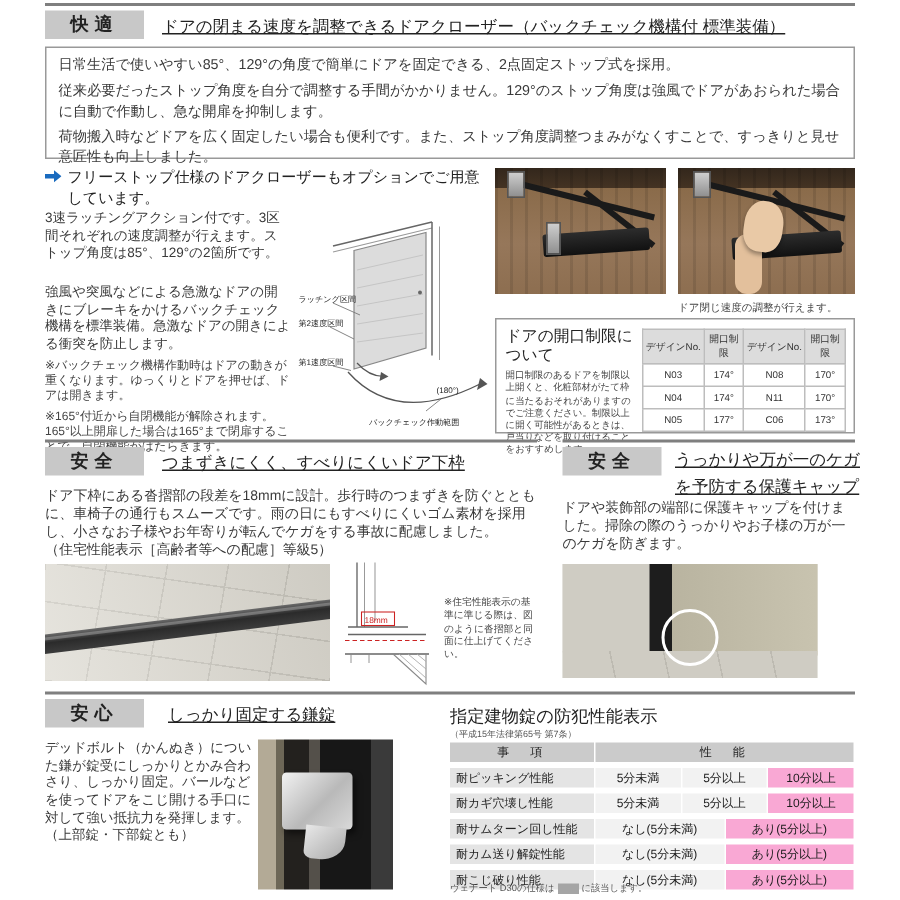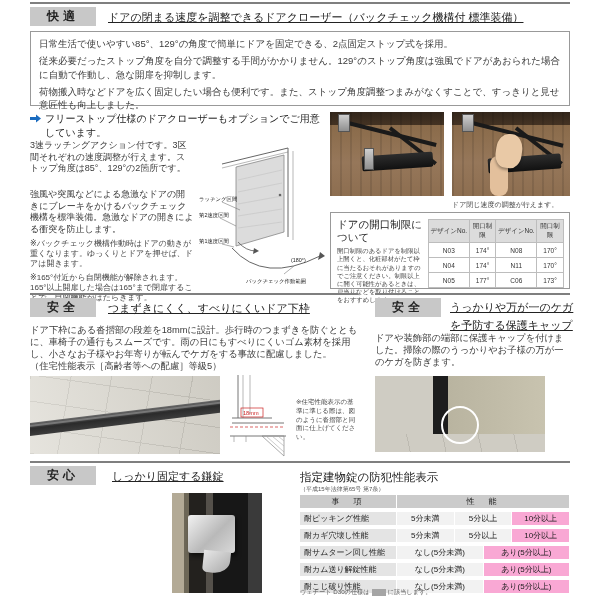--- a/index.html
+++ b/index.html
@@ -233,20 +233,24 @@
     <div class="cap-gap"></div>
     <div class="cap-door"></div>
     <div class="cap-floor"></div>
     <div class="cap-circle" style="left:66px;top:30px;"></div>
   </div>
 
   <div class="rule" style="left:30px;top:461px;width:540px;"></div>
   <div class="badge" style="left:30px;top:466px;">安心</div>
   <div class="sec-title" style="left:112px;top:469px;width:250px;">しっかり固定する鎌錠</div>
 
+  <div class="body-txt" style="left:30px;top:493px;width:138px;">
+    <span>デッドボルト（かんぬき）についた鎌が錠受にしっかりとかみ合わさり、しっかり固定。バールなどを使ってドアをこじ開ける手口に対して強い抵抗力を発揮します。</span><br>
+    <span>（上部錠・下部錠とも）</span>
+  </div>
 
   <div class="photo lock-photo" style="left:172px;top:493px;width:90px;height:100px;">
     <div class="lock-body"></div>
     <div class="lock-hook"></div>
   </div>
 
   <div class="perf-title" style="left:300px;top:470px;">指定建物錠の防犯性能表示</div>
   <div class="perf-sub" style="left:300px;top:485px;">（平成15年法律第65号 第7条）</div>
 
   <div class="perf-table" style="left:300px;top:495px;">

